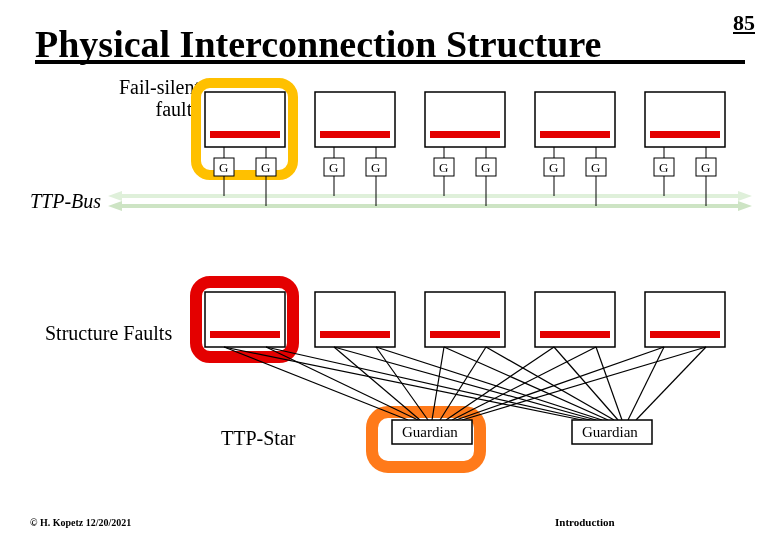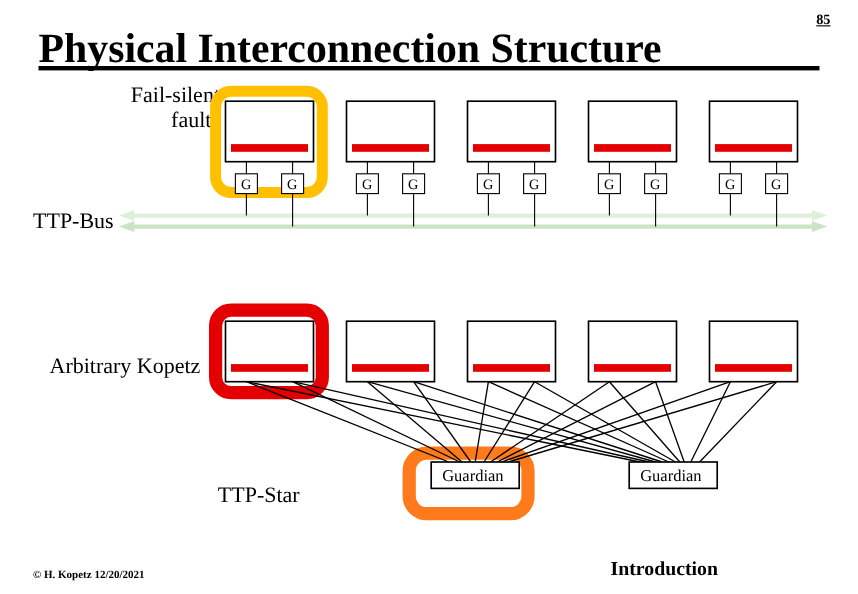--- a/index.html
+++ b/index.html
@@ -11,21 +11,21 @@
     font-family: "Times New Roman", Times, serif;
     background: #fff;
     position: relative;
     color: #000;
   }
   .page-num {
     position: absolute;
     top: 10px;
     right: 25px;
     font-weight: bold;
-    font-size: 13px;
+    font-size: 22px;
     text-decoration: underline;
   }
   .title {
     position: absolute;
     top: 22px;
     left: 35px;
     font-size: 38px;
     font-weight: bold;
   }
   .title-rule {
@@ -35,56 +35,56 @@
     width: 710px;
     height: 4px;
     background: #000;
   }
   .label {
     position: absolute;
     font-size: 20px;
     text-align: right;
   }
   .lbl-failsilent { top: 76px; left: 70px; width: 130px; line-height: 1.1; }
-  .lbl-ttpbus { top: 190px; left: 30px; }
+  .lbl-ttpbus { top: 190px; left: 30px; font-style: italic; }
   .lbl-arbitrary { top: 322px; left: 45px; }
-  .lbl-ttpstar { top: 427px; left: 198px; margin-top: 12px; }
+  .lbl-ttpstar { top: 427px; left: 221px; }
   .svg-wrap {
     position: absolute;
     top: 0; left: 0;
     width: 780px;
     height: 540px;
   }
   .footer-left {
     position: absolute;
     bottom: 12px;
     left: 30px;
     font-size: 10px;
     font-weight: bold;
   }
   .footer-right {
     position: absolute;
     bottom: 12px;
     left: 555px;
-    font-size: 18px;
+    font-size: 11px;
     font-weight: bold;
   }
   text.g { font: 13px "Times New Roman", serif; }
   text.guardian { font: 15px "Times New Roman", serif; }
 </style>
 </head>
 <body>
 
 <div class="page-num">85</div>
 <div class="title">Physical Interconnection Structure</div>
 <div class="title-rule"></div>
 
 <div class="label lbl-failsilent">Fail-silent<br>faults</div>
 <div class="label lbl-ttpbus">TTP-Bus</div>
-<div class="label lbl-arbitrary">Arbitrary Kopetz</div>
+<div class="label lbl-arbitrary">Structure Faults</div>
 <div class="label lbl-ttpstar">TTP-Star</div>
 
 <svg class="svg-wrap" viewBox="0 0 780 540">
 
   <rect x="196" y="83" rx="14" ry="14" width="97" height="92" fill="none" stroke="#ffc000" stroke-width="10"></rect>
 
   <g>
     <line x1="115" y1="196" x2="745" y2="196" stroke="#dff0da" stroke-width="4"></line>
     <polygon points="108,196 122,191 122,201" fill="#dff0da"></polygon>
     <polygon points="752,196 738,191 738,201" fill="#dff0da"></polygon>

